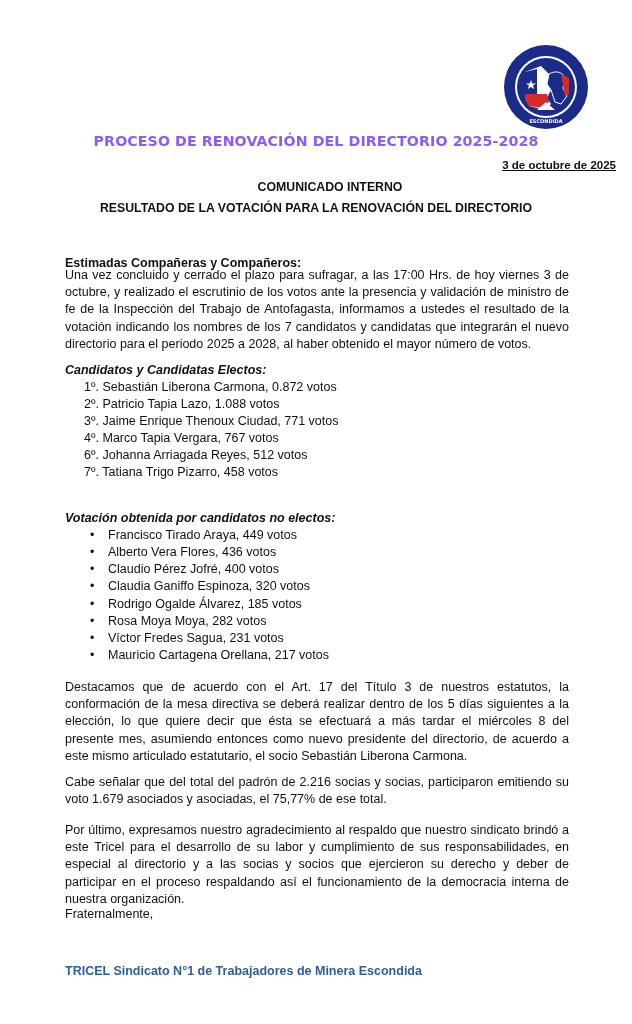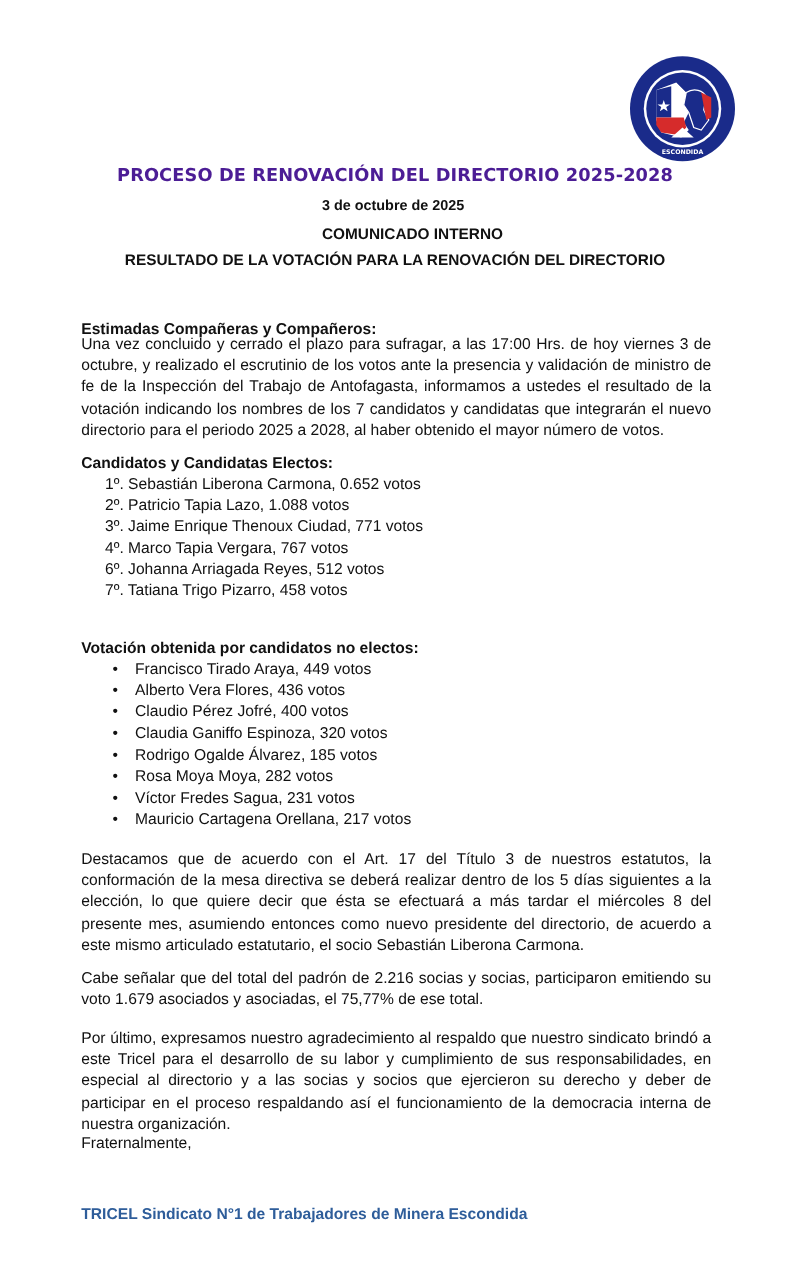--- a/index.html
+++ b/index.html
@@ -6,40 +6,40 @@
   body {
     width: 632px; height: 1024px; position: relative; overflow: hidden;
     font-family: "Liberation Sans", sans-serif; color: #111111;
   }
   .logo {
     position: absolute; left: 503px; top: 44px; width: 86px; height: 86px;
   }
   .title {
     position: absolute; left: 0; right: 0; top: 133px; text-align: center;
     font-family: "DejaVu Sans", sans-serif; font-weight: bold; font-size: 14.2px;
-    color: #4c1d95; letter-spacing: 0.1px;
+    color: #8b5cf6; letter-spacing: 0.1px;
   }
   .date {
-    position: absolute; left: 0; right: 3px; top: 159px; text-align: center;
-    font-weight: bold; font-size: 11.5px;
+    position: absolute; left: 0; right: 16px; top: 159px; text-align: right;
+    font-weight: bold; font-size: 11.5px; text-decoration: underline;
   }
   .comunicado {
     position: absolute; left: 0; right: 0; top: 180px; text-align: center;
     font-weight: bold; font-size: 12.3px; padding-left: 28px;
   }
   .resultado {
     position: absolute; left: 0; right: 0; top: 201px; text-align: center;
     font-weight: bold; font-size: 12.3px; 
   }
   .body-text {
     position: absolute; left: 65px; width: 504px; font-size: 12.5px; line-height: 17.2px;
   }
   .greet { top: 255px; font-weight: bold; }
   .p1 { top: 267px; text-align: justify; }
-  .sec { font-weight: bold; }
+  .sec { font-weight: bold; font-style: italic; }
   .elected { top: 362px; }
   .elected ol { list-style: none; margin: 0; padding: 0 0 0 19px; }
   .elected li { line-height: 16.9px; }
   .notelected { top: 510px; }
   .notelected ul { list-style: none; margin: 0; padding: 0 0 0 25px; }
   .notelected li { line-height: 17.1px; position: relative; padding-left: 18px; }
   .notelected li .bullet { position: absolute; left: 0; top: 0; }
   .p2 { top: 679px; text-align: justify; }
   .p3 { top: 774px; text-align: justify; }
   .p4 { top: 822px; text-align: justify; }
@@ -72,21 +72,21 @@
 <div class="comunicado">COMUNICADO INTERNO</div>
 <div class="resultado">RESULTADO DE LA VOTACIÓN PARA LA RENOVACIÓN DEL DIRECTORIO</div>
 
 <div class="body-text greet">Estimadas Compañeras y Compañeros:</div>
 
 <div class="body-text p1">Una vez concluido y cerrado el plazo para sufragar, a las 17:00 Hrs. de hoy viernes 3 de octubre, y realizado el escrutinio de los votos ante la presencia y validación de ministro de fe de la Inspección del Trabajo de Antofagasta, informamos a ustedes el resultado de la votación indicando los nombres de los 7 candidatos y candidatas que integrarán el nuevo directorio para el periodo 2025 a 2028, al haber obtenido el mayor número de votos.</div>
 
 <div class="body-text elected">
   <div class="sec">Candidatos y Candidatas Electos:</div>
   <ol>
-    <li>1º. Sebastián Liberona Carmona, 0.652 votos</li>
+    <li>1º. Sebastián Liberona Carmona, 0.872 votos</li>
     <li>2º. Patricio Tapia Lazo, 1.088 votos</li>
     <li>3º. Jaime Enrique Thenoux Ciudad, 771 votos</li>
     <li>4º. Marco Tapia Vergara, 767 votos</li>
     <li>6º. Johanna Arriagada Reyes, 512 votos</li>
     <li>7º. Tatiana Trigo Pizarro, 458 votos</li>
   </ol>
 </div>
 
 <div class="body-text notelected">
   <div class="sec">Votación obtenida por candidatos no electos:</div>

